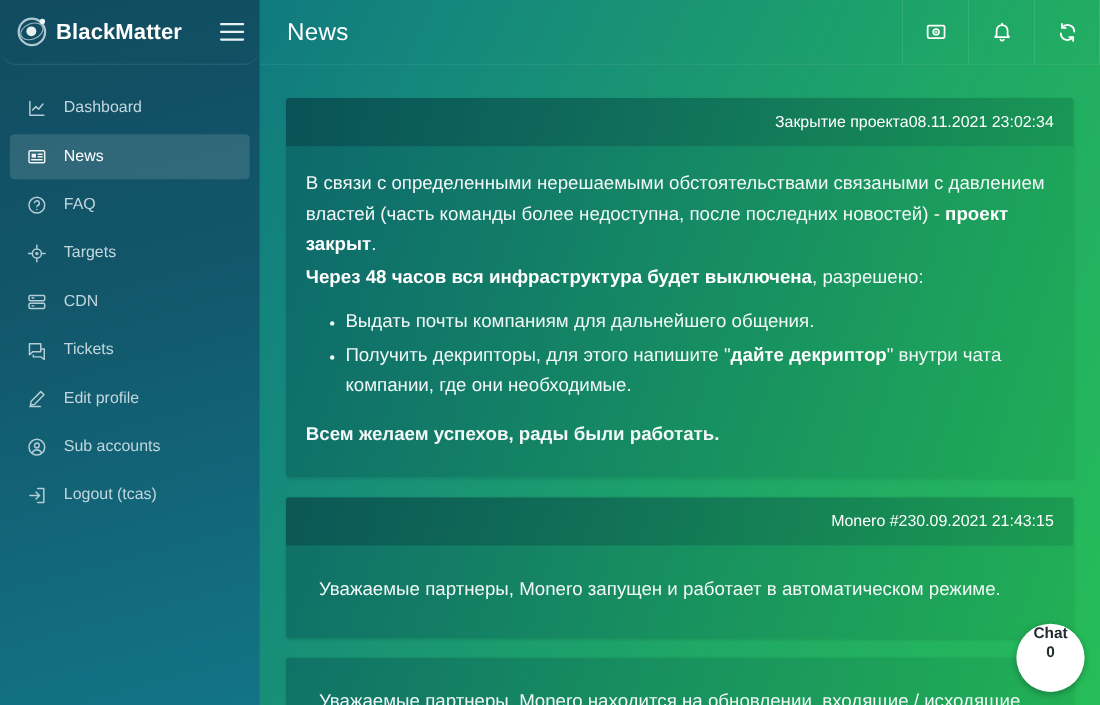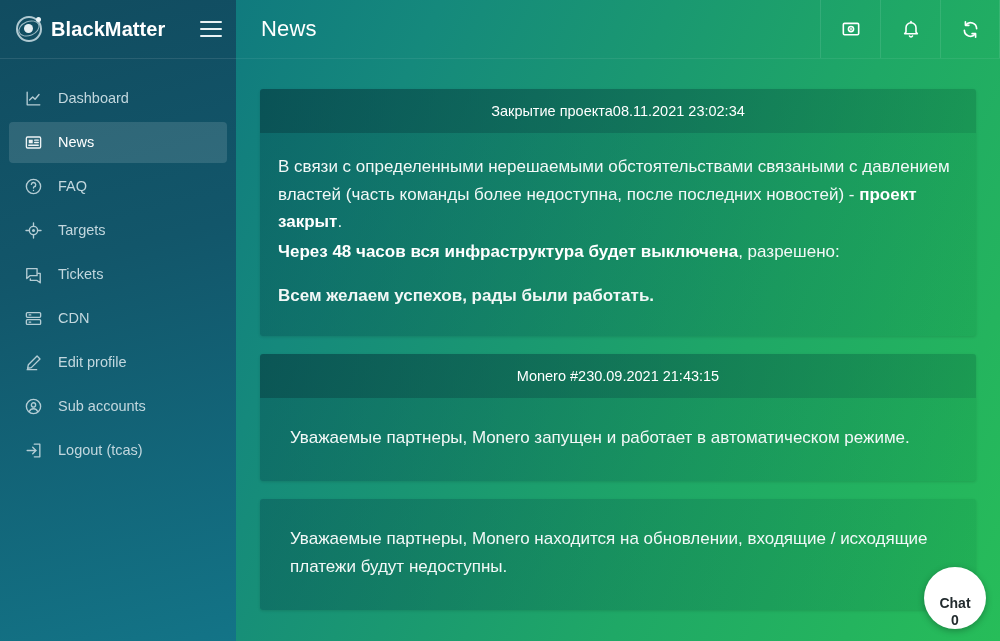--- a/index.html
+++ b/index.html
@@ -42,20 +42,21 @@
     position: relative;
     z-index: 5;
   }
 
   .brand {
     height: 59px;
     display: flex;
     align-items: center;
     padding: 0 14px 0 16px;
     border-bottom: 1px solid rgba(255,255,255,0.10);
+    border-radius: 15px;
   }
 
   .brand-logo {
     width: 26px; height: 26px;
     flex: 0 0 26px;
     position: relative;
     margin-right: 9px;
   }
   .brand-logo .ring {
     position: absolute; inset: 0;
@@ -184,21 +185,21 @@
     margin-bottom: 18px;
     border-radius: 3px;
     overflow: hidden;
     box-shadow: 0 1px 3px rgba(0,0,0,0.12);
   }
 
   .news-head {
     height: 44px;
     display: flex;
     align-items: center;
-    justify-content: center;
+    justify-content: flex-end;
     padding: 0 18px;
     background: linear-gradient(100deg,
                 rgba(5,55,62,0.62) 0%,
                 rgba(7,72,66,0.50) 45%,
                 rgba(10,105,60,0.34) 100%);
     font-size: 14.5px;
     color: #ffffff;
   }
   .news-title { font-weight: normal; }
   .news-date  { font-weight: normal; color: #ffffff; }
@@ -233,21 +234,21 @@
     right: 14px;
     bottom: 12px;
     width: 62px;
     height: 62px;
     border-radius: 50%;
     background: #ffffff;
     color: #222b2e;
     display: flex;
     flex-direction: column;
     align-items: center;
-    justify-content: flex-end;
+    justify-content: flex-start;
     box-shadow: 0 2px 7px rgba(0,0,0,0.28);
     cursor: pointer;
     z-index: 30;
   }
   .chat-label { font-size: 14px; font-weight: bold; line-height: 1.15; }
   .chat-count { font-size: 14px; font-weight: bold; line-height: 1.3; }
 </style>
 </head>
 <body>
 
@@ -317,37 +318,37 @@
             <line x1="18" y1="12" x2="21.5" y2="12"></line>
           </svg>
         </span>
         <span class="nav-label">Targets</span>
       </div>
 
 
       <div class="nav-item">
         <span class="nav-icon">
           <svg width="19" height="19" viewBox="0 0 24 24" fill="none" stroke="#c2d7de" stroke-width="1.7" stroke-linecap="round" stroke-linejoin="round">
-            <path d="M3.5 4.5h13v9h-9l-4 3.5z"></path>
-            <path d="M8 17.5v2h8.5l4 3v-12h-3"></path>
-          </svg>
-        </span>
-        <span class="nav-label">Tickets</span>
-      </div>
-
-      <div class="nav-item">
-        <span class="nav-icon">
-          <svg width="19" height="19" viewBox="0 0 24 24" fill="none" stroke="#c2d7de" stroke-width="1.7" stroke-linecap="round" stroke-linejoin="round">
             <rect x="3" y="4.5" width="18" height="6" rx="1.3"></rect>
             <rect x="3" y="13.5" width="18" height="6" rx="1.3"></rect>
             <line x1="6.5" y1="7.5" x2="8.5" y2="7.5"></line>
             <line x1="6.5" y1="16.5" x2="8.5" y2="16.5"></line>
           </svg>
         </span>
         <span class="nav-label">CDN</span>
+      </div>
+
+      <div class="nav-item">
+        <span class="nav-icon">
+          <svg width="19" height="19" viewBox="0 0 24 24" fill="none" stroke="#c2d7de" stroke-width="1.7" stroke-linecap="round" stroke-linejoin="round">
+            <path d="M3.5 4.5h13v9h-9l-4 3.5z"></path>
+            <path d="M8 17.5v2h8.5l4 3v-12h-3"></path>
+          </svg>
+        </span>
+        <span class="nav-label">Tickets</span>
       </div>
 
       <div class="nav-item">
         <span class="nav-icon">
           <svg width="19" height="19" viewBox="0 0 24 24" fill="none" stroke="#c2d7de" stroke-width="1.7" stroke-linecap="round" stroke-linejoin="round">
             <path d="M16.5 3.8l3.7 3.7L9.2 18.5l-4.6.9.9-4.6z"></path>
             <line x1="4" y1="21" x2="16" y2="21"></line>
           </svg>
         </span>
         <span class="nav-label">Edit profile</span>
@@ -422,20 +423,24 @@
     <div class="content">
 
       <article class="news-card card-1">
         <div class="news-head">
           <span class="news-title">Закрытие проекта</span>
           <span class="news-date">08.11.2021 23:02:34</span>
         </div>
         <div class="news-body">
           <p><span>В связи с определенными нерешаемыми обстоятельствами связаными с давлением властей (часть команды более недоступна, после последних новостей) - </span><b>проект закрыт</b><span>.</span></p>
           <p><b>Через 48 часов вся инфраструктура будет выключена</b><span>, разрешено:</span></p>
+          <ul>
+            <li><span>Выдать почты компаниям для дальнейшего общения.</span></li>
+            <li><span>Получить декрипторы, для этого напишите "</span><b>дайте декриптор</b><span>" внутри чата компании, где они необходимые.</span></li>
+          </ul>
           <p class="spaced">Всем желаем успехов, рады были работать.</p>
         </div>
       </article>
 
       <article class="news-card card-2">
         <div class="news-head">
           <span class="news-title">Monero #2</span>
           <span class="news-date">30.09.2021 21:43:15</span>
         </div>
         <div class="news-body">

